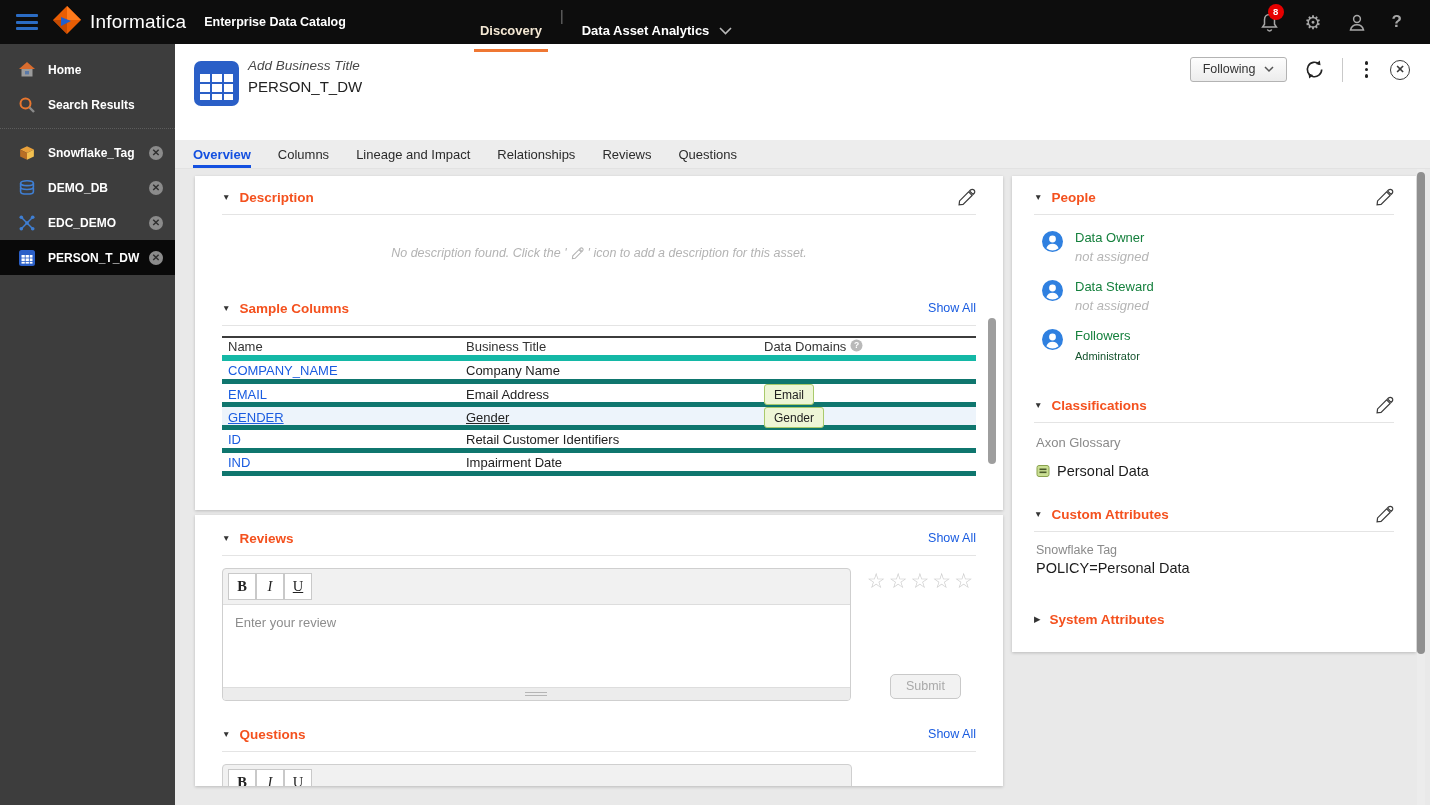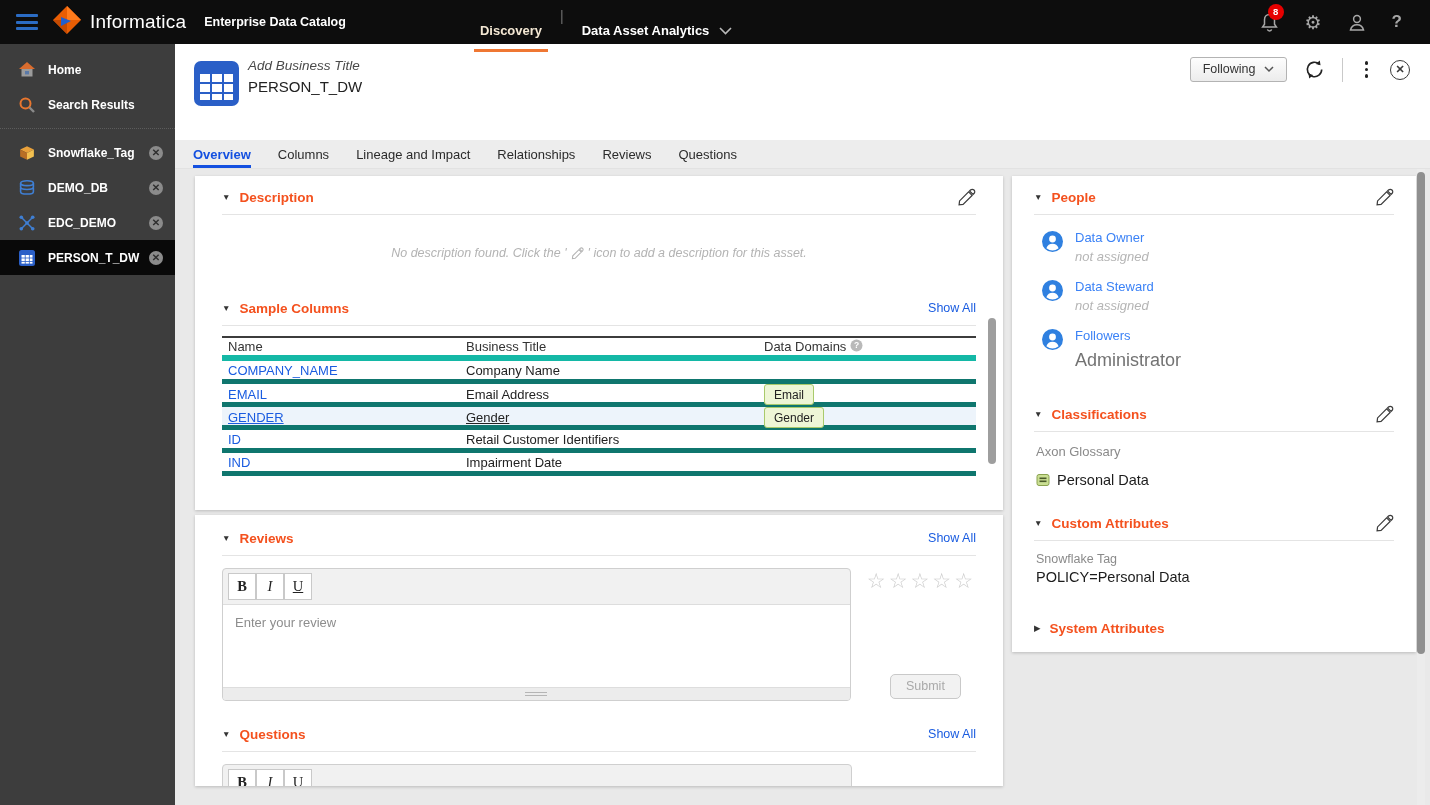--- a/index.html
+++ b/index.html
@@ -94,23 +94,23 @@
   .editor-body textarea::placeholder { color:#8d8d8d; opacity:1; }
   .editor-foot { height:13px; background:#ececec; border-top:1px solid #ddd; display:flex; align-items:center; justify-content:center; cursor:ns-resize; }
   .grab { width:22px; height:4px; border-top:1px solid #b5b5b5; border-bottom:1px solid #b5b5b5; }
   .review-side { flex:1; margin-left:16px; display:flex; flex-direction:column; justify-content:space-between; align-items:center; padding-bottom:2px; }
   .stars { color:#cccccc; font-size:21px; letter-spacing:3px; line-height:1; align-self:flex-start; margin-top:2px; cursor:pointer; white-space:nowrap; }
   .btn-submit { padding:4px 15px 5px; background:#f2f2f2; border:1px solid #c9c9c9; border-radius:5px; color:#a9a9a9; font-size:12.5px; cursor:default;margin-left:8px; }
 
   
   .person-entry { display:flex; align-items:flex-start; margin-top:15px; }
   .person-entry .avatar { margin-right:12px; margin-top:1px; }
-  .p-role { font-size:13px; color:#3b82f6; }
+  .p-role { font-size:13px; color:#15803d; }
   .p-val { font-size:13px; font-style:italic; color:#b5b5b5; margin-top:4px; }
-  .p-val.assigned { font-style:normal; color:#737373; font-size:18px; margin-top:7px; }
+  .p-val.assigned { font-style:normal; color:#14532d; font-size:11px; margin-top:7px; }
   .grp-label { color:#8a8a8a; font-size:13px; margin:12px 0 0 2px; }
   .class-item { display:flex; align-items:center; gap:7px; margin:13px 0 0 2px; font-size:14.5px; color:#1c1c1c; cursor:pointer; }
   .attr-label { color:#8a8a8a; font-size:12.5px; margin:11px 0 0 2px; }
   .attr-val { color:#1c1c1c; font-size:14.5px; margin:3px 0 0 2px; }
   .attr-val + .attr-val { margin-top:12px; }
   .mt18 { margin-top:18px; }
   .mt26 { margin-top:26px; }
 
   
   .main-scroll-thumb { position:absolute; left:988px; top:318px; width:8px; height:146px; border-radius:4px; background:#9e9e9e; z-index:15; }

